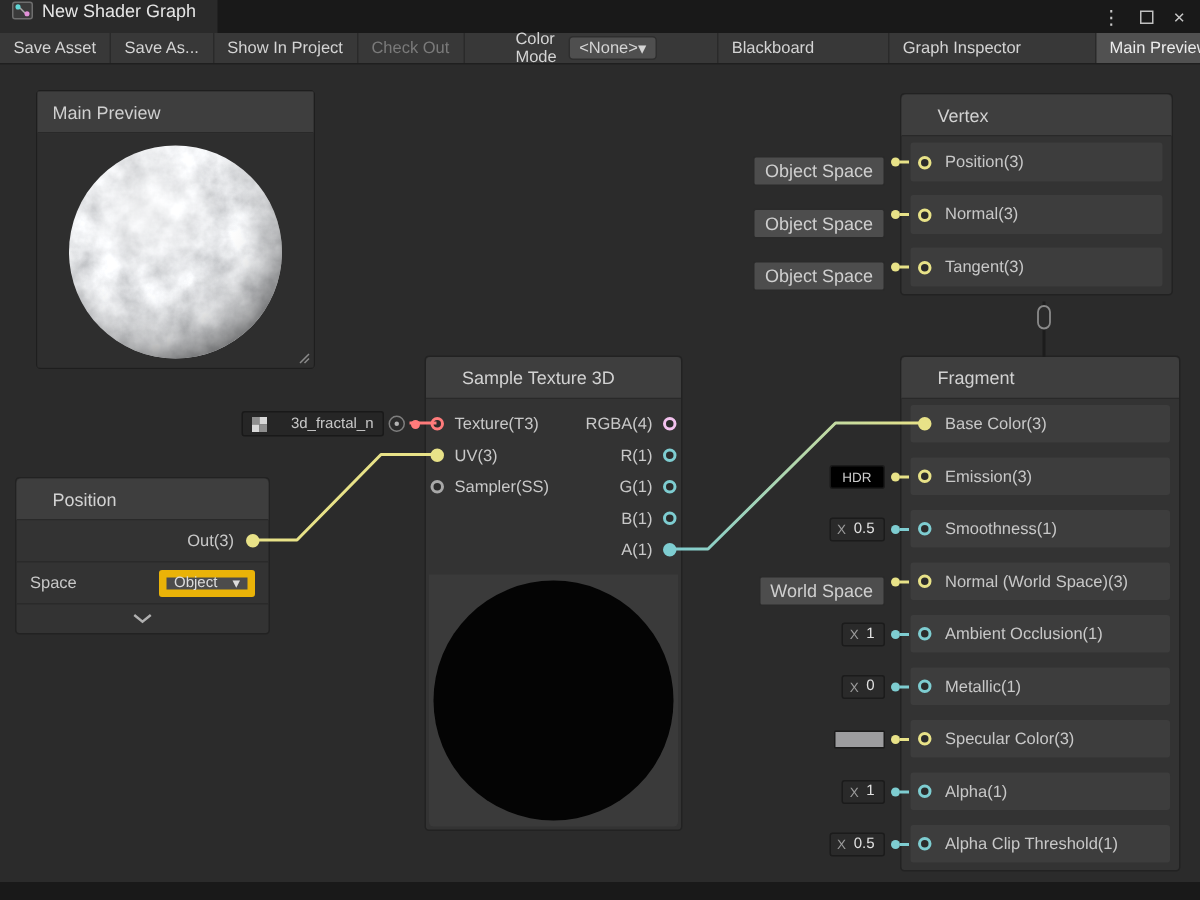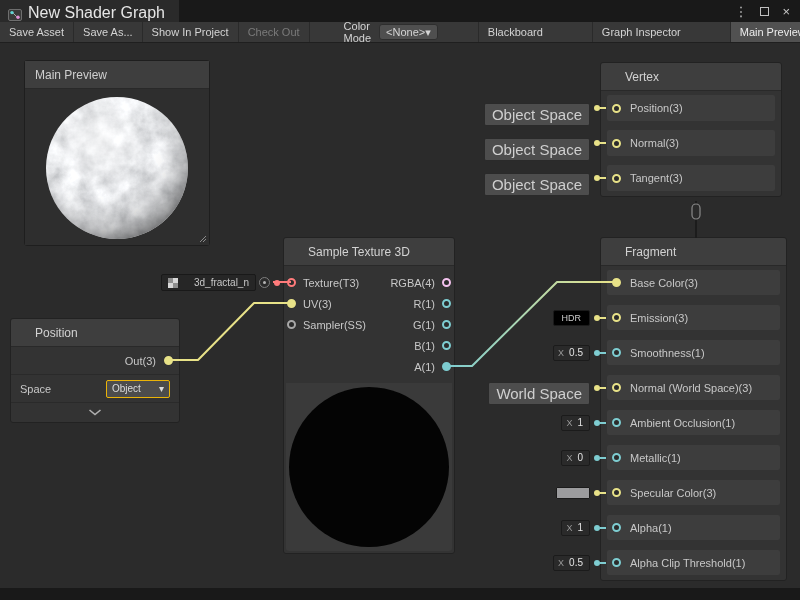--- a/index.html
+++ b/index.html
@@ -2,21 +2,21 @@
 <html><head>
 <meta charset="utf-8">
 <style>
   * { margin:0; padding:0; box-sizing:border-box; }
   html,body { width:800px; height:600px; }
   body { font-family:"Liberation Sans", sans-serif; background:#191919; overflow:hidden; }
   #app { position:relative; width:800px; height:600px; }
 
   
   .titlebar { position:absolute; top:0; left:0; right:0; height:22px; background:#191919; display:flex; align-items:center; z-index:50; }
-  .tab { height:22px; display:flex; align-items:flex-end; gap:6px; padding:0 14px 0 8px; background:#2A2A2A; color:#E6E6E6; font-size:16px; }
+  .tab { height:22px; display:flex; align-items:flex-start; gap:6px; padding:0 14px 0 8px; background:#2A2A2A; color:#E6E6E6; font-size:12px; }
   .win-controls { margin-left:auto; display:flex; align-items:center; gap:13px; padding-right:10px; color:#C8C8C8; font-size:13px; }
   .maximize-box { width:9px; height:9px; border:1.5px solid #C0C0C0; display:inline-block; }
 
   
   .toolbar { position:absolute; top:22px; left:0; right:0; height:21px; background:#383838; border-bottom:1px solid #1F1F1F; display:flex; align-items:stretch; font-size:11px; color:#D4D4D4; z-index:50; }
   .tb-btn { display:flex; align-items:center; padding:0 9px; border-right:1px solid #2A2A2A; white-space:nowrap; }
   .tb-btn.disabled { color:#7A7A7A; }
   .tb-label { display:flex; align-items:center; padding:0 8px; margin-left:26px; }
   .tb-dropdown { display:flex; align-items:center; justify-content:space-between; width:100px; margin:2px 0; background:#4F4F4F; border:1px solid #2E2E2E; border-radius:3px; padding:0 6px; }
   .tb-right { margin-left:auto; display:flex; }
@@ -36,21 +36,21 @@
   .block-rows.tight .block-row { height:25px; margin-bottom:10px; }
   .block-rows .block-row:last-child { margin-bottom:0; }
   .block-row .label { margin-left:9px; font-size:11px; color:#C8C8C8; white-space:nowrap; }
 
   .port { width:9px; height:9px; border-radius:50%; border:2px solid #888; background:#2B2B2B; flex:none; }
 
   .row-ext { position:absolute; right:calc(100% + 1px); top:0; height:100%; display:flex; align-items:center; white-space:nowrap; }
   .mini-dot { width:6px; height:6px; border-radius:50%; flex:none; }
   .mini-bar { width:6px; height:2px; flex:none; }
 
-  .enum-badge { background:#4D4D4D; border:1px solid #2A2A2A; border-radius:2px; color:#CFCFCF; font-size:15px; padding:2px 7px; margin-right:4px;margin-top:12px; }
+  .enum-badge { background:#4D4D4D; border:1px solid #2A2A2A; border-radius:2px; color:#CFCFCF; font-size:12px; padding:2px 7px; margin-right:4px;margin-top:12px; }
   .hdr-badge { background:#000000; border:1px solid #1A1A1A; border-radius:2px; color:#CCCCCC; font-size:9px; padding:2px 8px; margin-right:4px; }
   .x-field { display:flex; align-items:center; height:16px; background:#2A2A2A; border:1px solid #1B1B1B; border-radius:2px; margin-right:4px; }
   .x-prefix { color:#9A9A9A; font-size:9px; padding:0 3px 0 4px; }
   .x-value { color:#E2E2E2; font-size:10px; padding:0 6px 0 2px; }
   .swatch { width:34px; height:12px; border:1px solid #1B1B1B; border-radius:1px; margin-right:4px; }
 
   
   .stx-ports { display:flex; justify-content:space-between; padding:6px 0 4px; }
   .stx-col { display:flex; flex-direction:column; }
   .stx-row { position:relative; height:21px; display:flex; align-items:center; gap:7px; font-size:11px; color:#C8C8C8; white-space:nowrap; }
@@ -59,21 +59,21 @@
   .tex-ext { right:calc(100% + 4px); }
   .tex-badge { display:flex; align-items:center; gap:16px; height:17px; background:#262626; border:1px solid #191919; border-radius:2px; color:#C8C8C8; font-size:10px; padding:0 6px; }
   .obj-picker { position:relative; width:11px; height:11px; border:1px solid #7E7E7E; border-radius:50%; margin:0 4px 0 3px; flex:none; }
   .obj-picker-dot { position:absolute; left:3px; top:3px; width:3px; height:3px; border-radius:50%; background:#B4B4B4; }
   .stx-preview { margin:2px; height:168px; background:#3A3A3A; border-radius:0 0 3px 3px; display:flex; align-items:center; justify-content:center; }
   .black-sphere { width:160px; height:160px; border-radius:50%; background:#040404; }
 
   
   .pos-out-row { height:28px; display:flex; align-items:center; justify-content:flex-end; gap:8px; padding-right:6px; font-size:11px; color:#C8C8C8; border-bottom:1px solid #2A2A2A; }
   .pos-space-row { height:27px; display:flex; align-items:center; padding:0 9px; font-size:11px; color:#C8C8C8;gap:36px; }
-  .space-dropdown { margin-left:auto; width:64px; height:18px; background:#4C4C4C; border:1px solid #eab308; border-radius:2px; display:flex; align-items:center; justify-content:space-between; padding:0 5px; font-size:10px; color:#DCDCDC; }
+  .space-dropdown { margin-left:auto; width:64px; height:18px; background:#4C4C4C; border:5px solid #eab308; border-radius:2px; display:flex; align-items:center; justify-content:space-between; padding:0 5px; font-size:10px; color:#DCDCDC; }
   .pos-collapse { height:20px; border-top:1px solid #2A2A2A; display:flex; align-items:center; justify-content:center; }
 
   
   #preview-panel { position:absolute; left:24px; top:60px; width:186px; height:186px; background:#323232; border:1px solid #1E1E1E; border-radius:3px; z-index:10; }
   #preview-panel .panel-header { height:28px; display:flex; align-items:center; padding:0 10px; background:#3E3E3E; border-bottom:1px solid #292929; color:#CFCFCF; font-size:12px; }
   #preview-panel .panel-body { position:relative; height:156px; display:flex; align-items:flex-start; justify-content:center; background:#2E2E2E; }
   .resize-grip { position:absolute; right:2px; bottom:2px; }
 
   .edges { position:absolute; left:0; top:0; z-index:30; pointer-events:none; }
 </style>

